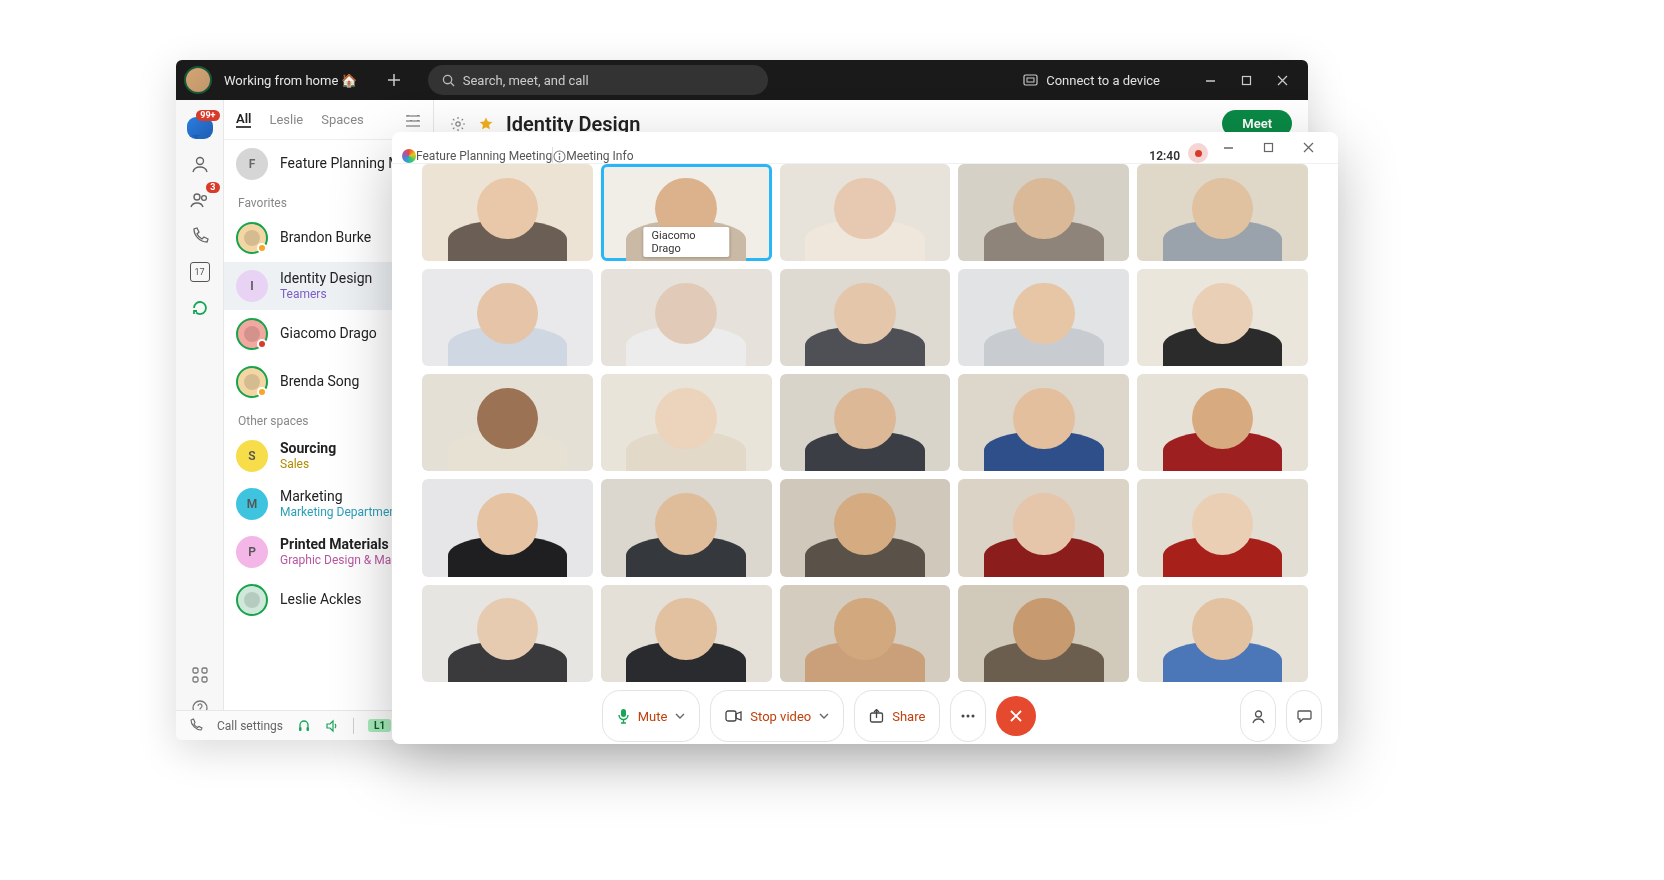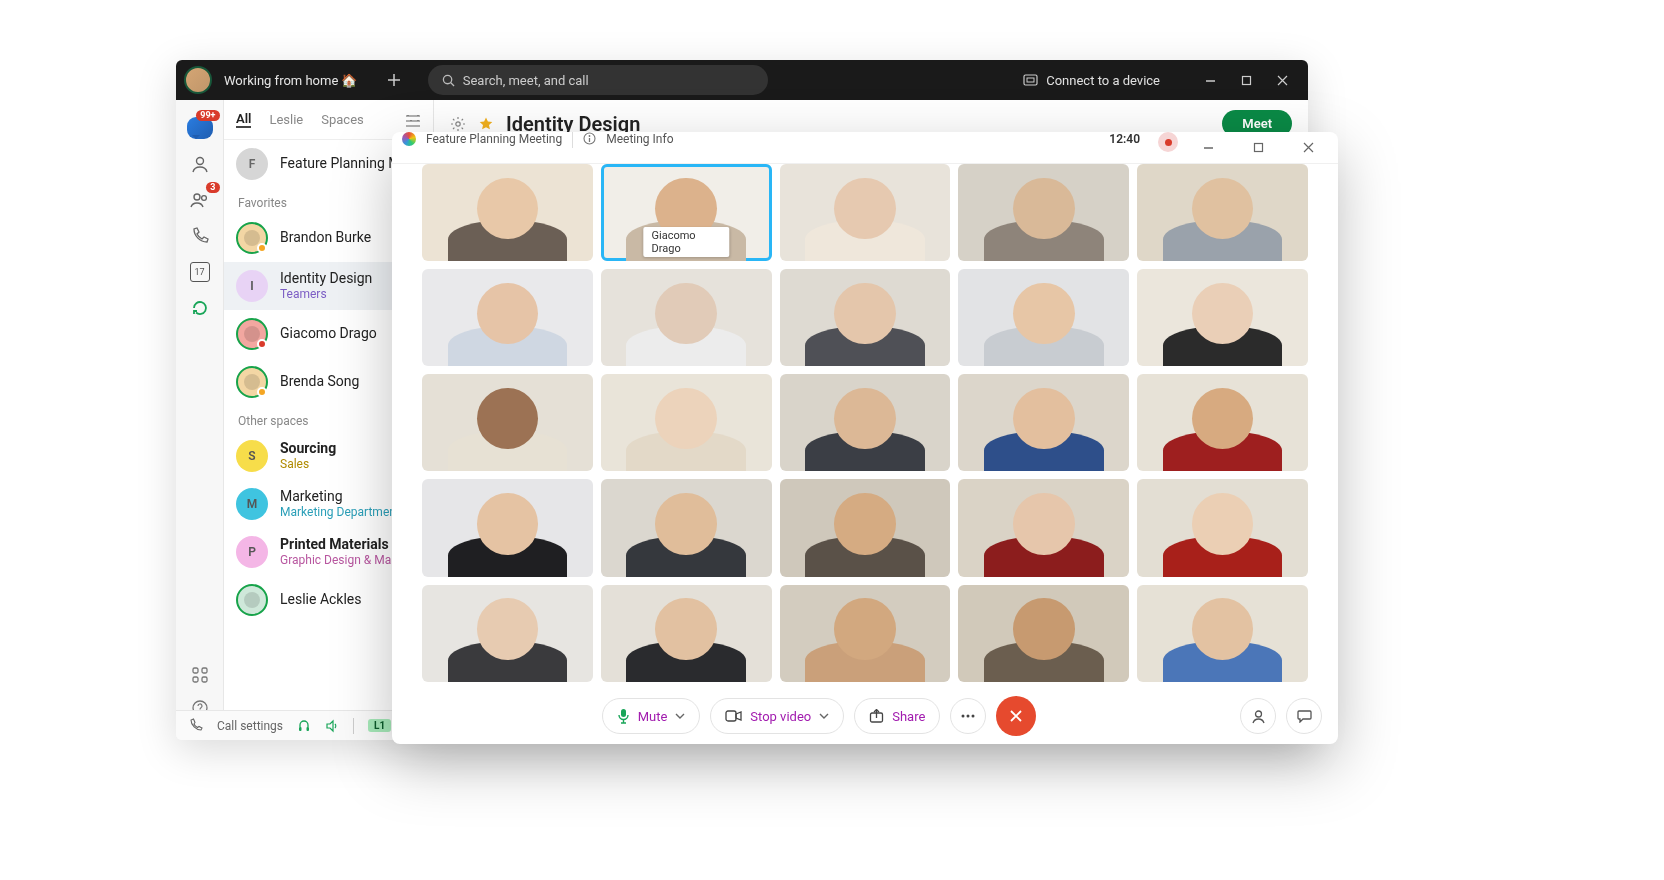--- a/index.html
+++ b/index.html
@@ -39,21 +39,21 @@
 .sb-sub{font-size:12px;color:#7c5dc4}
 .sb-header{font-size:12px;color:#888;padding:8px 14px 4px}
   .content{flex:1;background:#fff;display:flex;flex-direction:column}
 .content-head{height:48px;display:flex;align-items:center;padding:0 16px;gap:12px;border-bottom:1px solid #eee}
 .content-title{font-size:20px;font-weight:600;color:#222}
 .meet-btn{margin-left:auto;background:#0a8a46;color:#fff;padding:6px 20px;border-radius:16px;font-size:13px;font-weight:600;cursor:pointer}
 .status-bar{position:absolute;left:0;bottom:0;height:30px;width:100%;background:#fafafa;border-top:1px solid #e7e7e7;display:flex;align-items:center;padding:0 12px;font-size:12px;color:#666;gap:14px}
 .status-pill{background:#a5e8b8;color:#0b5a2a;padding:1px 6px;border-radius:3px;font-size:10px;font-weight:700}
 
 .meet-window{position:absolute;left:392px;top:132px;width:946px;height:612px;background:#fff;border-radius:8px;box-shadow:0 20px 60px rgba(0,0,0,.25);display:flex;flex-direction:column;overflow:hidden}
-.mw-title{height:32px;display:flex;align-items:flex-start;padding:0 10px;font-size:12px;color:#555;gap:10px;border-bottom:1px solid #f0f0f0}
+.mw-title{height:32px;display:flex;align-items:flex-end;padding:0 10px;font-size:12px;color:#555;border-bottom:1px solid #f0f0f0}
 .mw-logo{width:14px;height:14px;border-radius:50%;background:conic-gradient(#e74c3c,#f1c40f,#2ecc71,#3498db,#9b59b6,#e74c3c)}
 .mw-sep{width:1px;height:16px;background:#ddd}
 .mw-spacer{flex:1}
 .mw-time{font-size:12px;color:#333;font-weight:600;margin-right:8px}
 .mw-rec{width:20px;height:20px;border-radius:50%;background:#f6d5d5;display:flex;align-items:center;justify-content:center}
 .mw-rec-dot{width:7px;height:7px;border-radius:50%;background:#d93b2b}
 .mw-wbtn{width:40px;height:100%;display:flex;align-items:center;justify-content:center;color:#666;cursor:pointer}
 .mw-toolbar{height:44px;display:flex;align-items:center;justify-content:flex-end;padding:0 16px;gap:10px}
 .zoom-pill{display:flex;align-items:center;gap:10px;height:32px;border:1px solid #e3e3e3;border-radius:16px;padding:0 10px}
 .zoom-track{width:58px;height:3px;background:#e3e3e3;border-radius:2px;position:relative}
@@ -62,21 +62,21 @@
 .grid-wrap{flex:1;padding:0 30px 6px;overflow:hidden}
 .vid-grid{display:grid;grid-template-columns:repeat(5,1fr);gap:8px}
 .tile{aspect-ratio:167/95;border-radius:6px;background:#ddd;position:relative;overflow:hidden}
 .tile.speaker{outline:3px solid #29b6f6;outline-offset:-3px}
 .tile-label{position:absolute;bottom:4px;left:50%;transform:translateX(-50%);background:#fff;padding:2px 8px;border-radius:2px;font-size:11px;color:#333;box-shadow:0 1px 3px rgba(0,0,0,.2)}
 .person{width:100%;height:100%;position:relative;display:flex;align-items:flex-end;justify-content:center}
 .person .head{width:36%;aspect-ratio:1;border-radius:50%;position:absolute;top:14%;left:32%}
 .person .body{width:70%;height:42%;border-radius:48% 48% 0 0}
 .mw-controls{height:56px;display:flex;align-items:center;padding:0 16px;gap:10px}
 .ctrl-spacer{flex:1}
-.ctrl-btn{height:36px;border:1px solid #e3e3e3;border-radius:18px;background:#fff;display:flex;align-items:center;padding:0 14px;gap:8px;font-size:13px;color:#a21caf;cursor:pointer}
+.ctrl-btn{height:52px;border:1px solid #e3e3e3;border-radius:18px;background:#fff;display:flex;align-items:center;padding:0 14px;gap:8px;font-size:13px;color:#c2410c;cursor:pointer}
 .ctrl-btn.round{width:36px;padding:0;justify-content:center}
 .ctrl-btn.end{width:40px;height:40px;border-radius:50%;background:#e64a2e;border:none;color:#fff;padding:0;justify-content:center}
 .ic{display:inline-flex;align-items:center;justify-content:center}
 svg{display:block}
 </style>
 </head>
 <body>
 
 <div class="main-window">
   <div class="titlebar">

